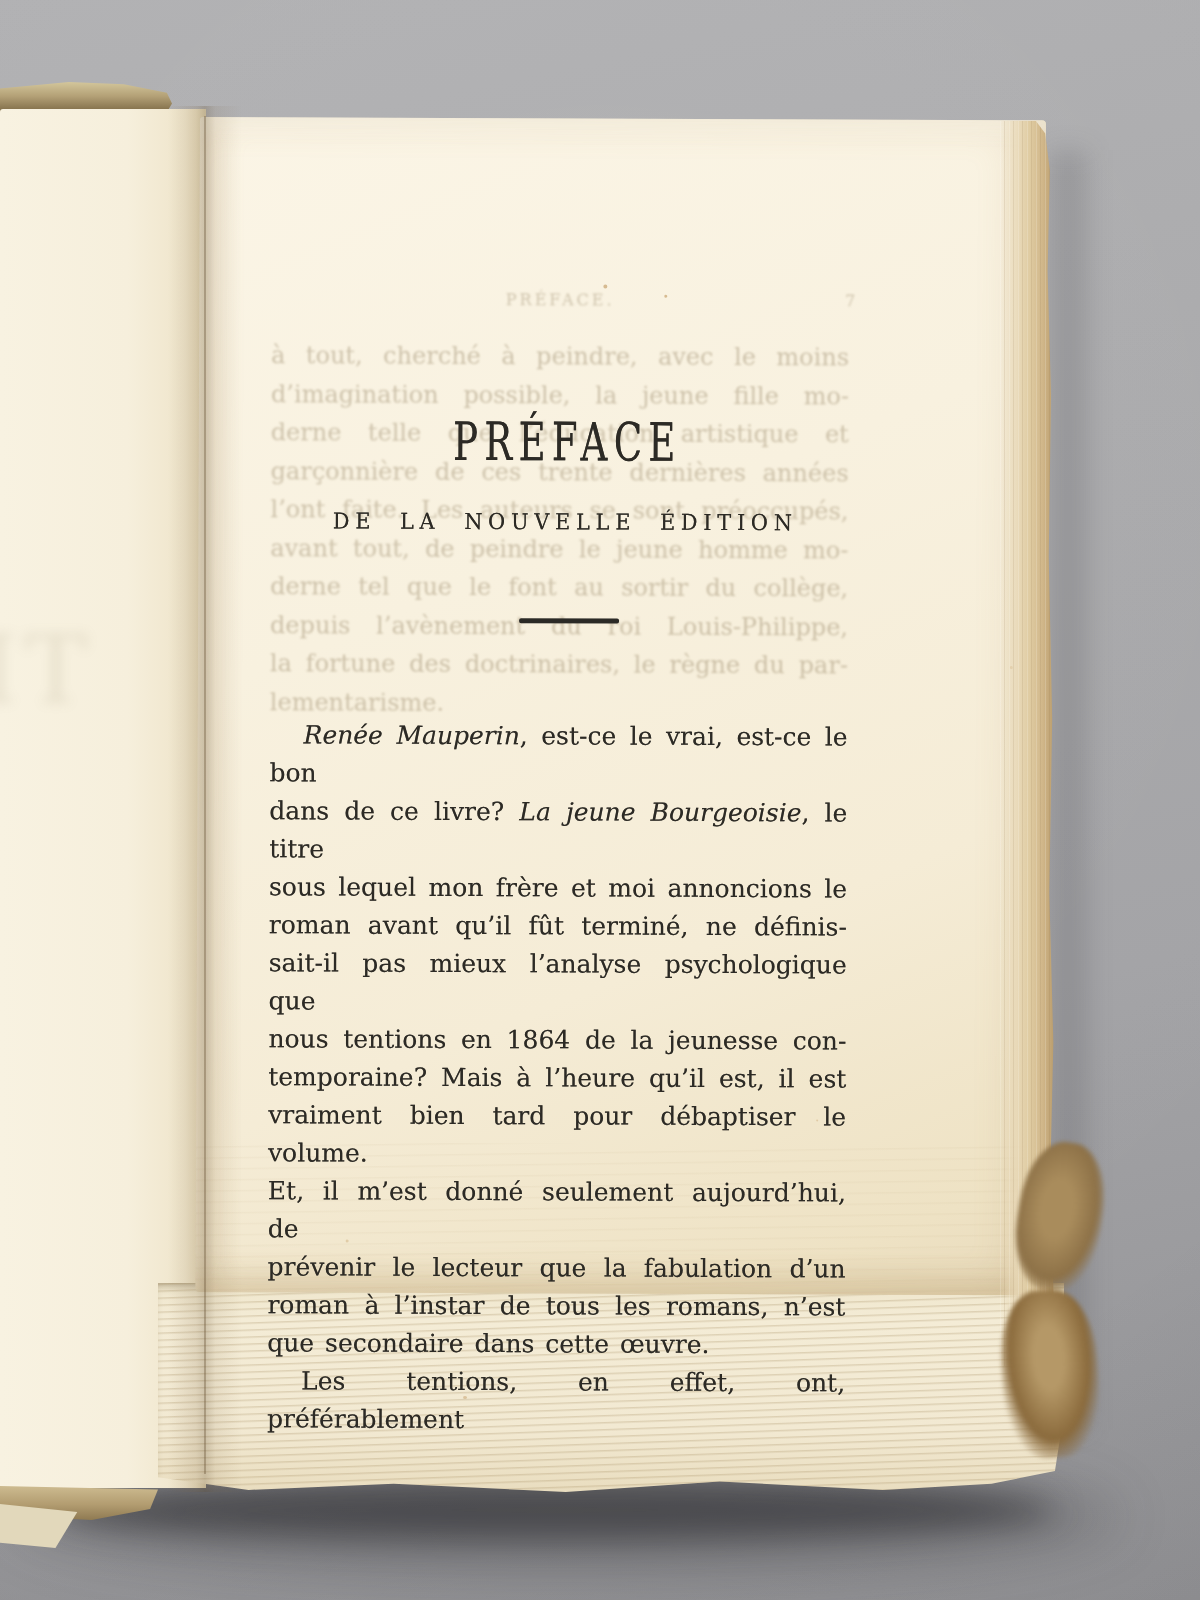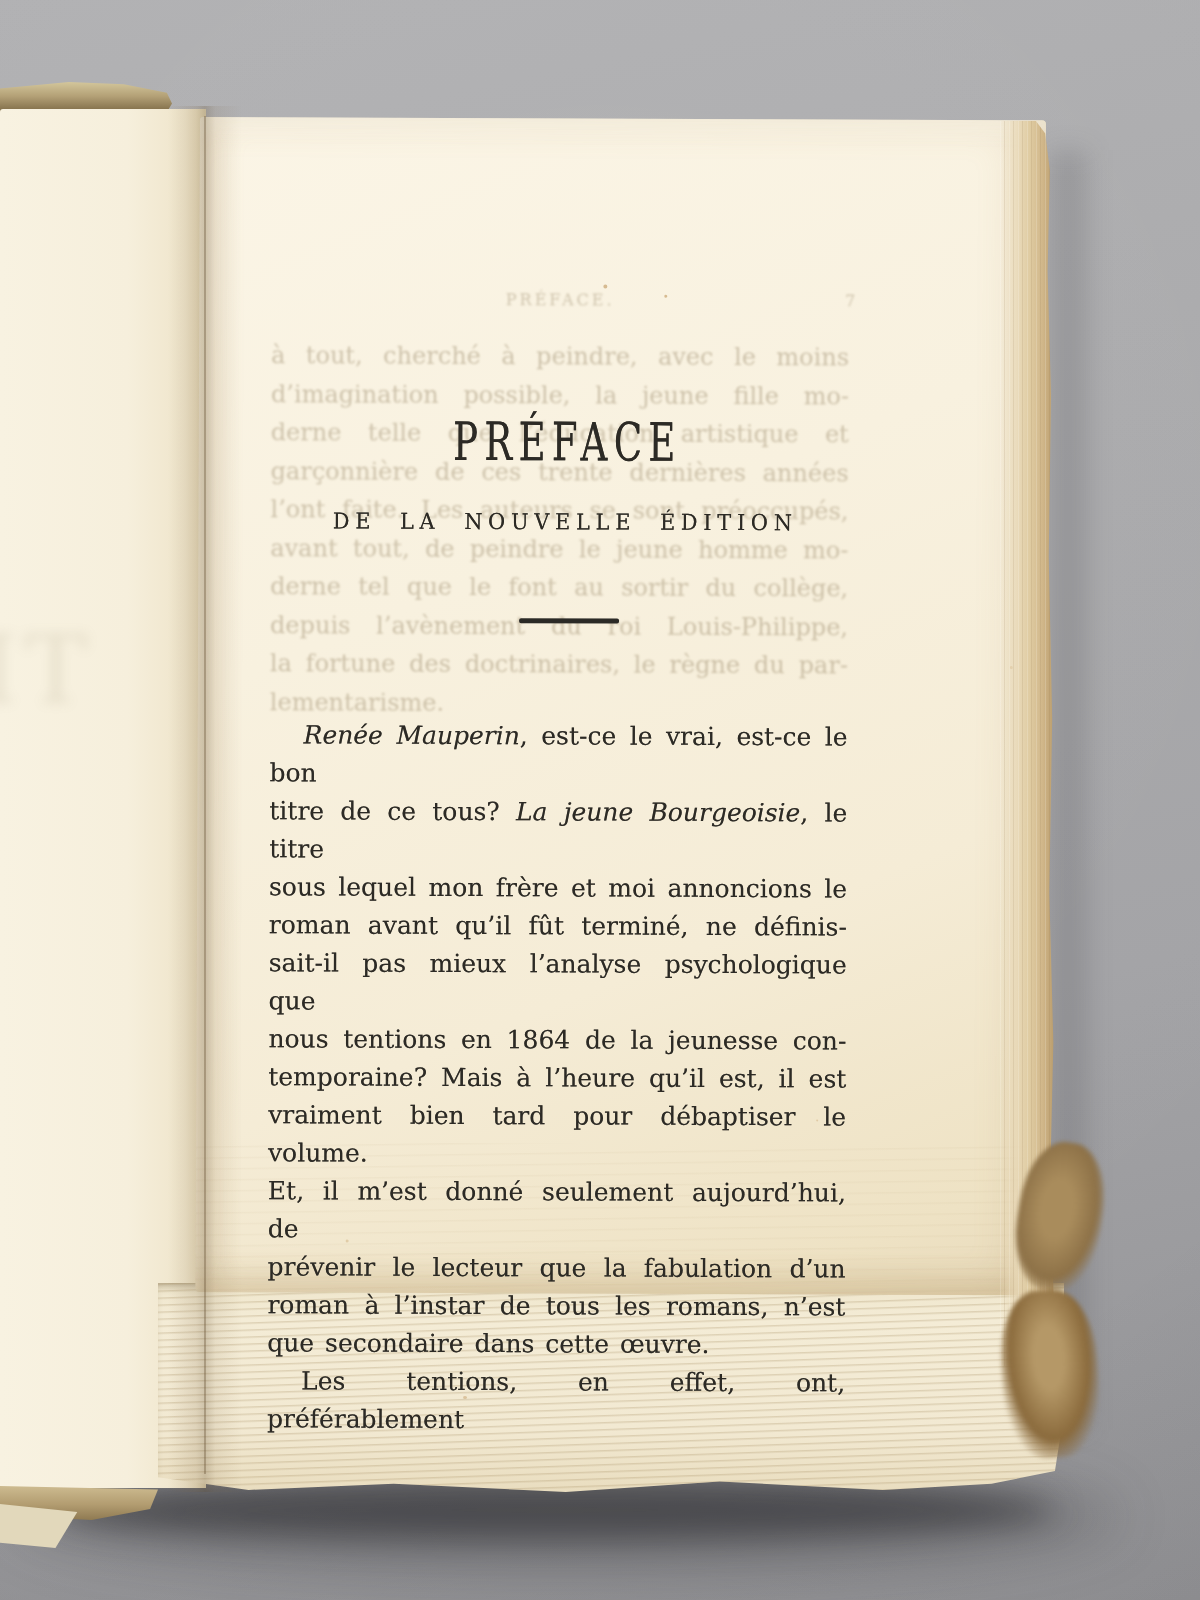--- a/index.html
+++ b/index.html
@@ -137,21 +137,21 @@
           <div class="bline"><span>la fortune des doctrinaires, le règne du par-</span></div>
           <div class="bline end"><span>lementarisme.</span></div>
         </div>
 
       <h1 class="title ink">PRÉFACE</h1>
       <h2 class="subtitle ink">DE LA NOUVELLE ÉDITION</h2>
       <div class="rule"></div>
 
       <div class="body-text ink">
           <div class="bline ind"><span class="it">Renée Mauperin</span><span>, est-ce le vrai, est-ce le bon</span></div>
-          <div class="bline"><span>titre de ce tous? </span><span class="it">La jeune Bourgeoisie</span><span>, le titre</span></div>
+          <div class="bline"><span>dans de ce livre? </span><span class="it">La jeune Bourgeoisie</span><span>, le titre</span></div>
           <div class="bline"><span>sous lequel mon frère et moi annoncions le</span></div>
           <div class="bline"><span>roman avant qu’il fût terminé, ne définis-</span></div>
           <div class="bline"><span>sait-il pas mieux l’analyse psychologique que</span></div>
           <div class="bline"><span>nous tentions en 1864 de la jeunesse con-</span></div>
           <div class="bline"><span>temporaine? Mais à l’heure qu’il est, il est</span></div>
           <div class="bline"><span>vraiment bien tard pour débaptiser le volume.</span></div>
           <div class="bline"><span>Et, il m’est donné seulement aujourd’hui, de</span></div>
           <div class="bline"><span>prévenir le lecteur que la fabulation d’un</span></div>
           <div class="bline"><span>roman à l’instar de tous les romans, n’est</span></div>
           <div class="bline end"><span>que secondaire dans cette œuvre.</span></div>

